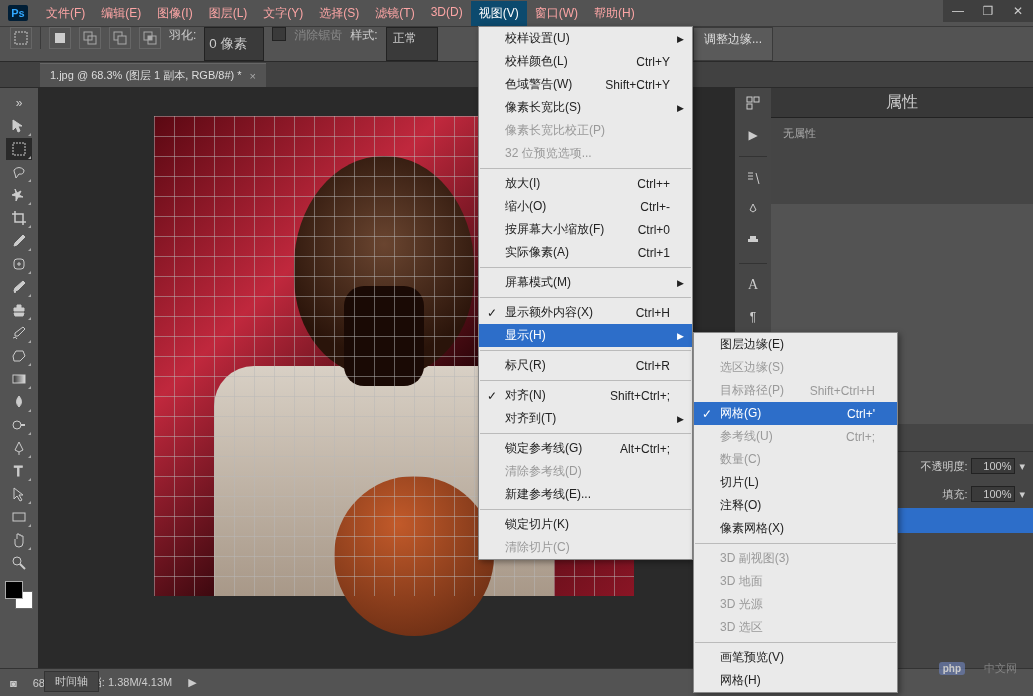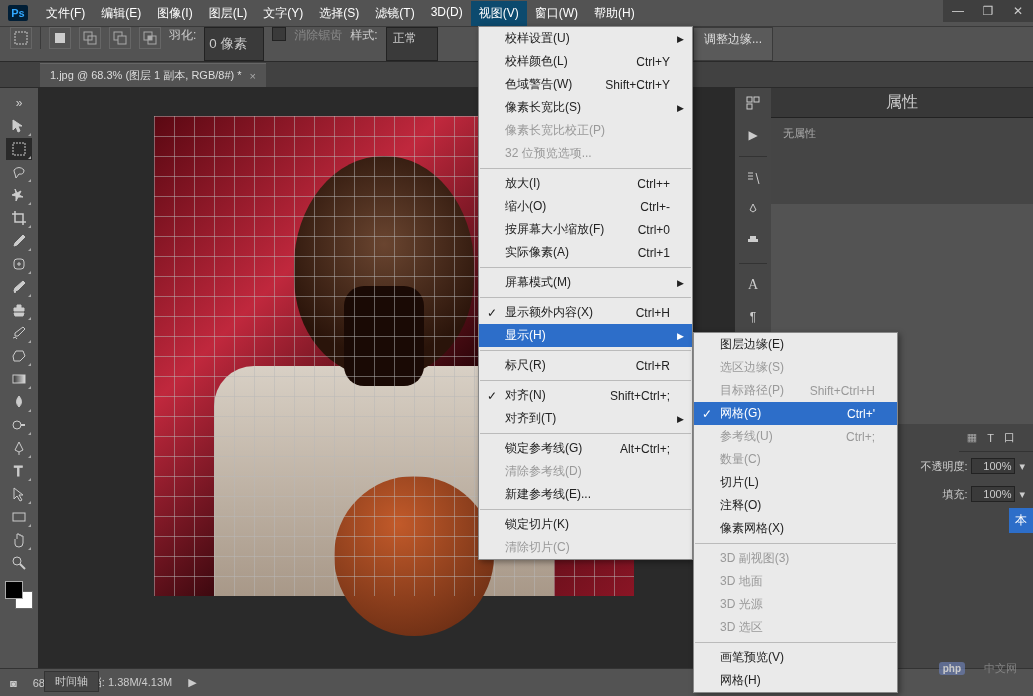--- a/index.html
+++ b/index.html
@@ -1,21 +1,21 @@
 <!DOCTYPE html>
 <html><head>
 <meta charset="utf-8">
 <style>
 * { margin:0; padding:0; box-sizing:border-box; font-family:"Microsoft YaHei",Arial,sans-serif; user-select:none; }
 body { width:1033px; height:696px; background:#535353; color:#ccc; font-size:12px; overflow:hidden; position:relative; }
 
 
 .menubar { height:26px; background:#535353; display:flex; align-items:center; padding-left:8px; }
 .app-icon { width:20px; height:16px; background:#001e36; color:#31a8ff; font-weight:bold; font-size:11px; display:flex; align-items:center; justify-content:center; border-radius:2px; margin-right:10px; }
-.menu-item { padding:4px 8px; cursor:default; color:#ffffff; }
+.menu-item { padding:4px 8px; cursor:default; color:#fca5a5; }
 .menu-item.open { background:#0c4a6e; color:#fff; }
 
 
 .win-ctrls { position:absolute; top:0; right:0; display:flex; background:#3f3f3f; }
 .win-ctrls span { width:30px; height:22px; display:flex; align-items:center; justify-content:center; color:#ccc; font-size:12px; }
 
 
 .optbar { height:36px; background:#535353; border-top:1px solid #3a3a3a; border-bottom:1px solid #2a2a2a; display:flex; padding-left:10px; gap:8px; }
 .opt-icon { width:22px; height:22px; border:1px solid #666; display:flex; align-items:center; justify-content:center; }
 .opt-sep { width:1px; height:22px; background:#3a3a3a; }
@@ -51,21 +51,21 @@
 
 .grid { position:absolute; inset:0; background-image:linear-gradient(#b8b8b880 1px,transparent 1px),linear-gradient(90deg,#b8b8b880 1px,transparent 1px); background-size:20px 20px; pointer-events:none; }
 
 
 .right-dock { width:298px; background:#535353; display:flex; }
 .right-icons { width:36px; background:#464646; display:flex; flex-direction:column; align-items:center; padding-top:4px; gap:10px; }
 .right-icons span { width:22px; height:22px; display:flex; align-items:center; justify-content:center; color:#ccc; }
 .panels { flex:1; display:flex; flex-direction:column; }
 .panel-tab { background:#383838; padding:4px 10px; border-bottom:1px solid #222; font-size:16px;text-align:center; }
 .panel-body { background:#454545; flex:0 0 auto; height:86px; padding:8px 12px; color:#aaa; font-size:11px; }
-.layers-panel { flex:1; background:#454545; display:flex; flex-direction:column;align-items:flex-end; }
+.layers-panel { flex:1; background:#454545; display:flex; flex-direction:column; }
 .layers-hdr { padding:6px 8px; border-bottom:1px solid #333; display:flex; gap:10px; font-size:11px; align-items:center; }
 .layers-row { padding:6px 8px; display:flex; align-items:center; gap:8px; font-size:11px; }
 .layer-item { display:flex; align-items:center; gap:8px; padding:4px 6px; }
 .layer-item.selected { background:#2d6ec9; color:#fff; }
 .opacity-box { display:flex; align-items:center; gap:4px; }
 .num-field { background:#3a3a3a; border:1px solid #222; color:#ccc; padding:1px 3px; width:44px; text-align:right; }
 
 
 .statusbar { position:absolute; bottom:0; left:0; right:0; height:28px; background:#535353; border-top:1px solid #333; display:flex; align-items:center; padding-left:10px; gap:16px; font-size:11px; color:#ccc; }
 

